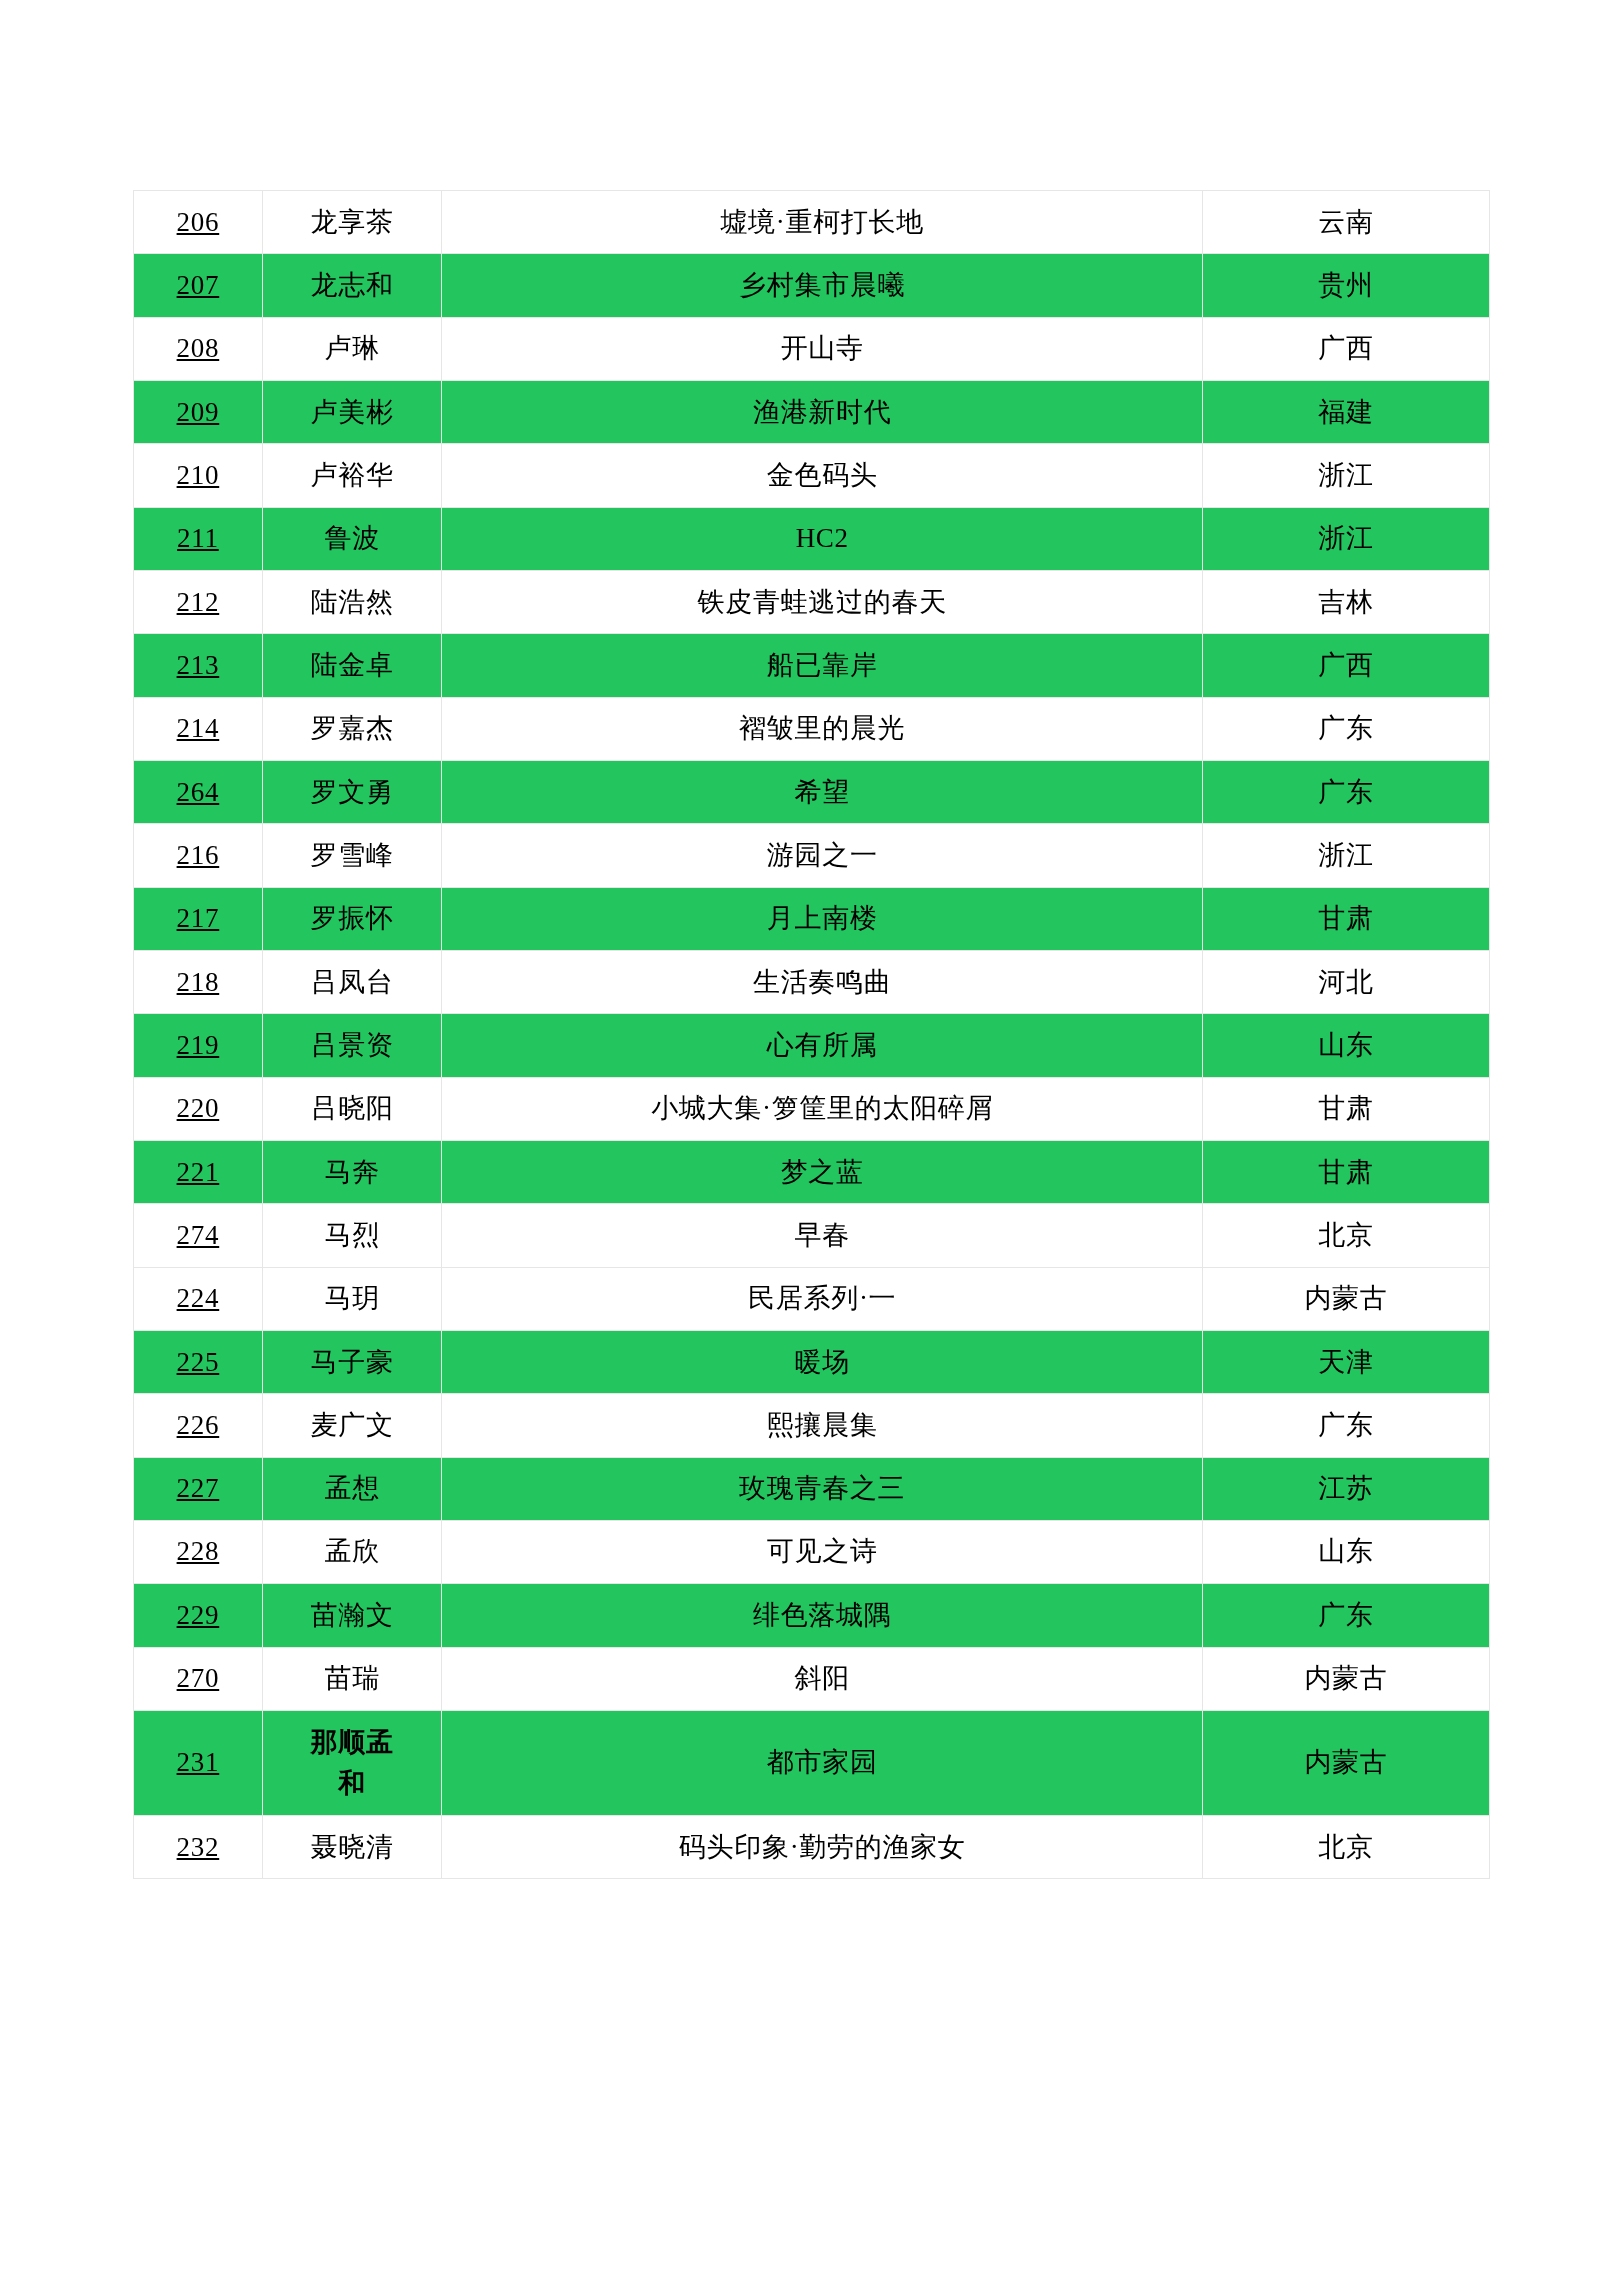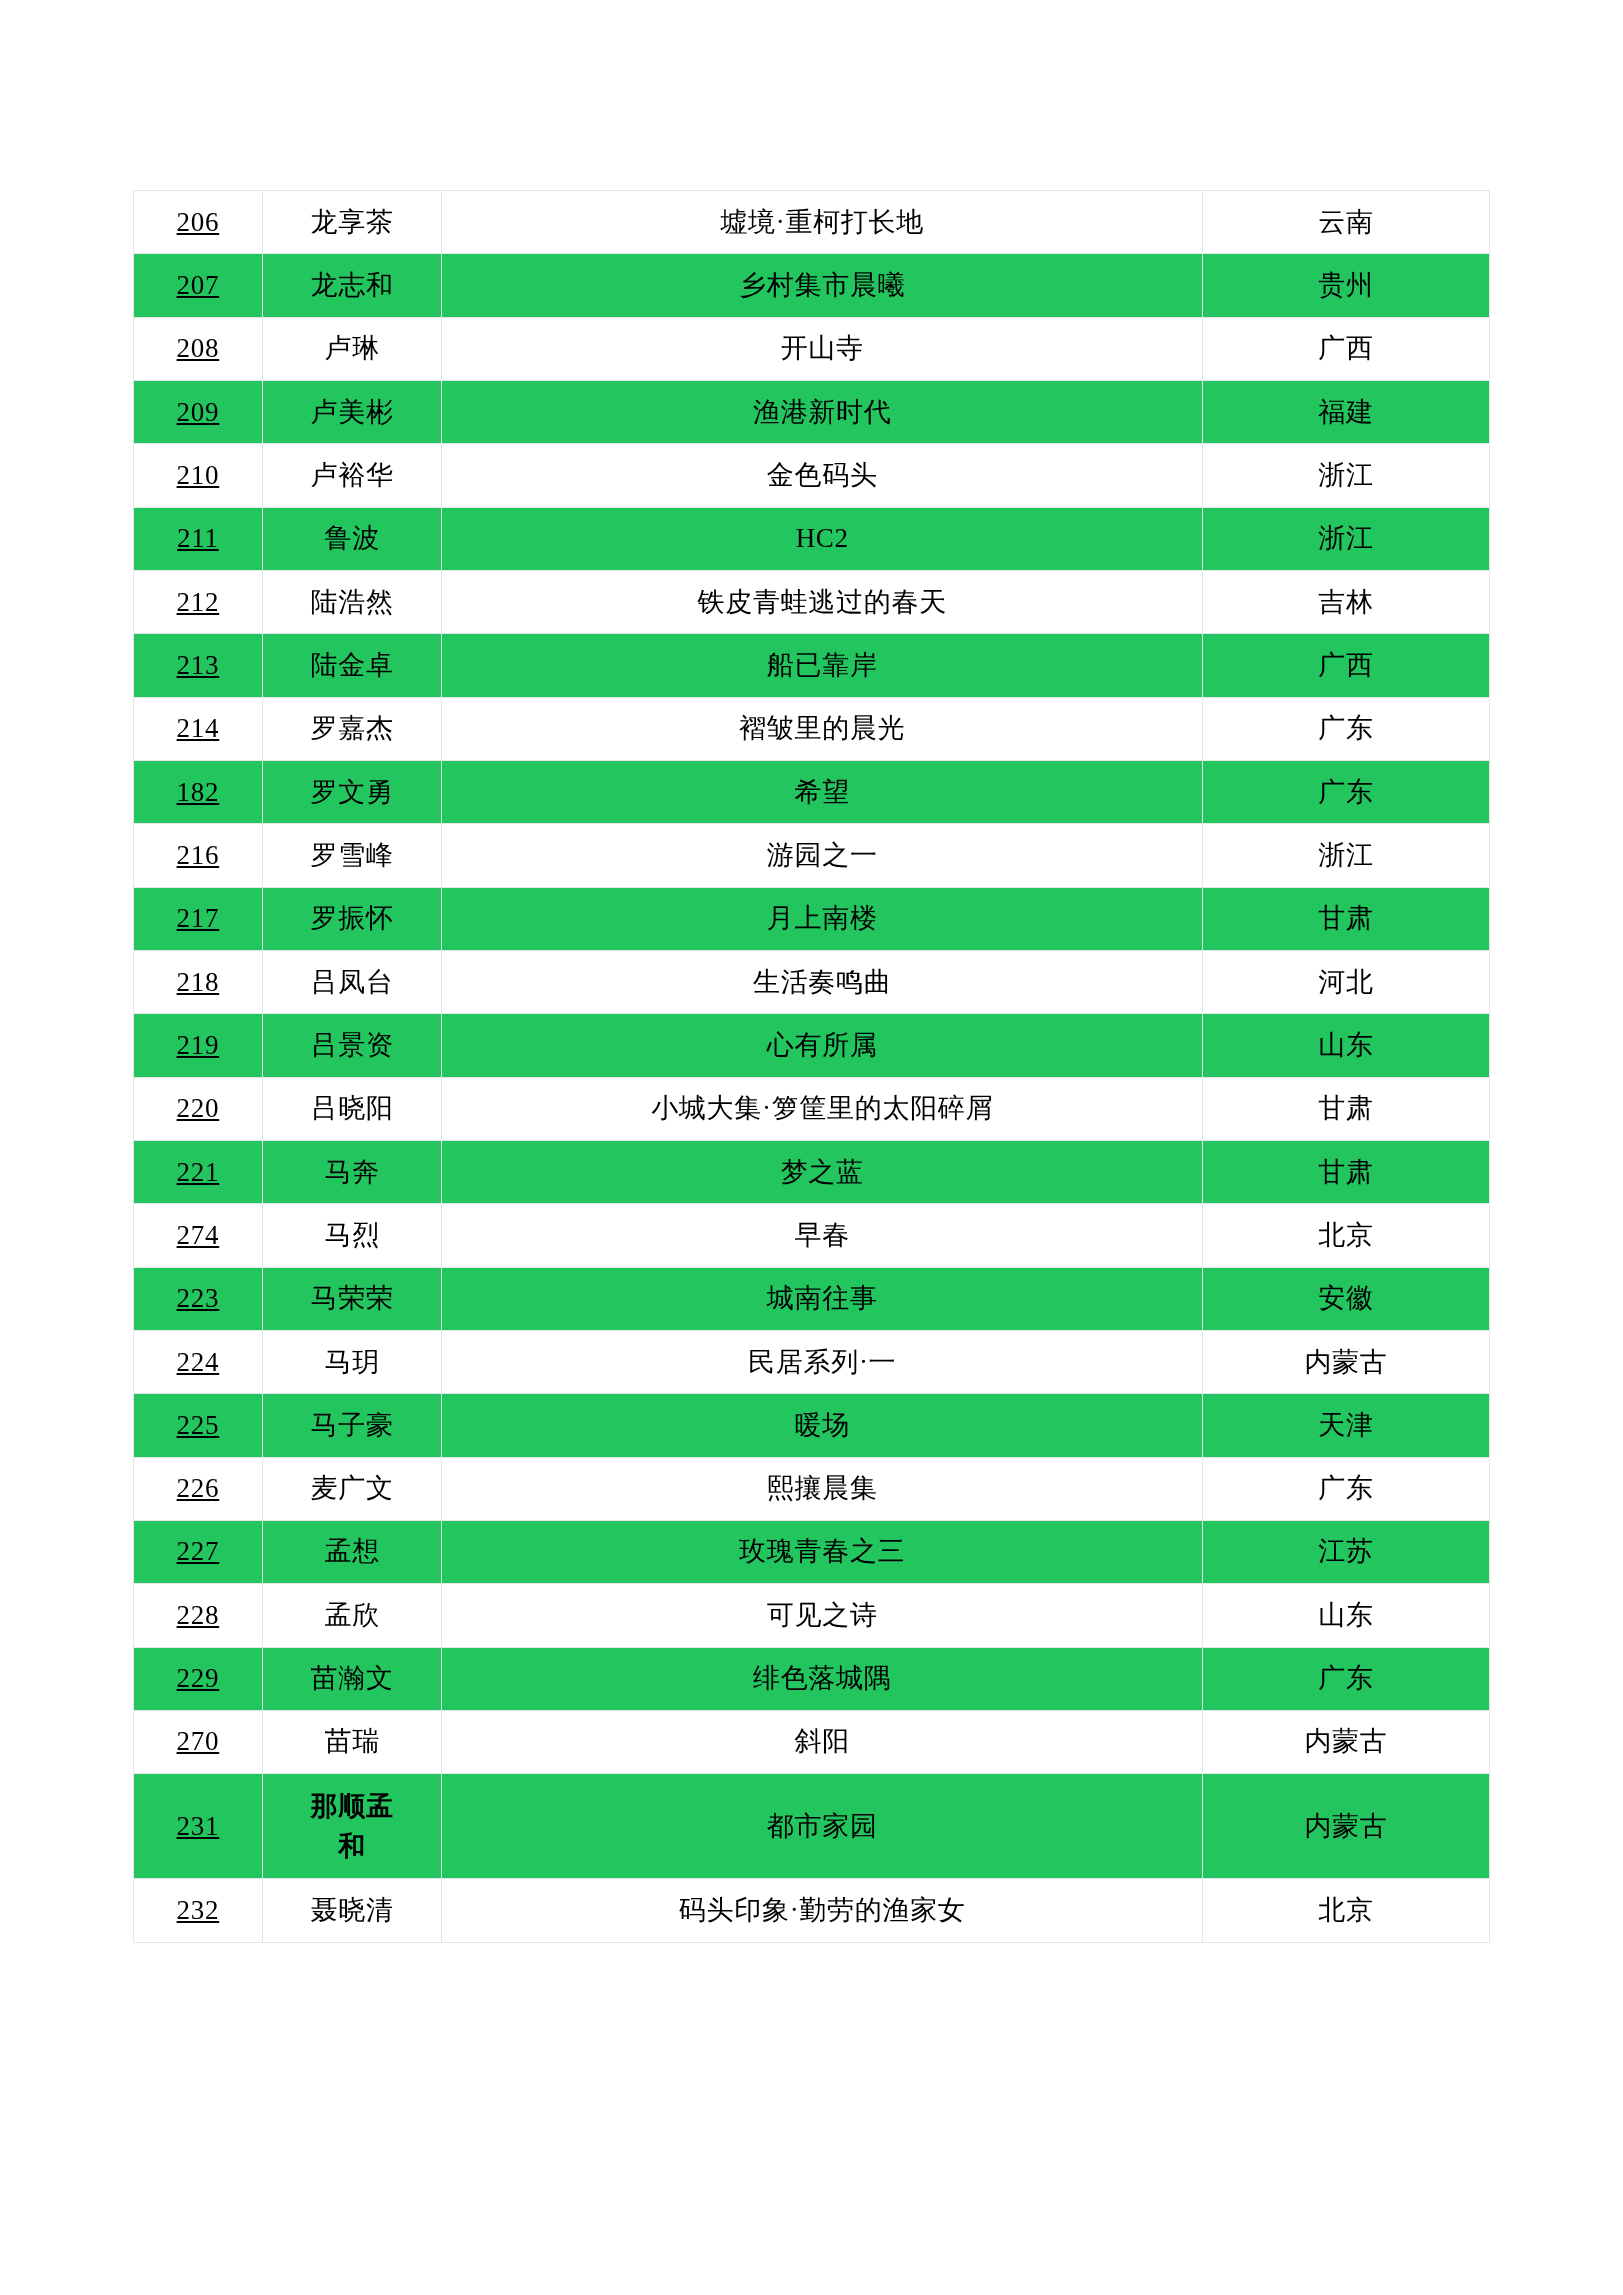--- a/index.html
+++ b/index.html
@@ -110,21 +110,21 @@
             <td class="c-title">船已靠岸</td>
             <td class="c-region">广西</td>
           </tr>
           <tr>
             <td class="c-index">214</td>
             <td class="c-name">罗嘉杰</td>
             <td class="c-title">褶皱里的晨光</td>
             <td class="c-region">广东</td>
           </tr>
           <tr class="alt">
-            <td class="c-index">182</td>
+            <td class="c-index">264</td>
             <td class="c-name">罗文勇</td>
             <td class="c-title">希望</td>
             <td class="c-region">广东</td>
           </tr>
           <tr>
             <td class="c-index">216</td>
             <td class="c-name">罗雪峰</td>
             <td class="c-title">游园之一</td>
             <td class="c-region">浙江</td>
           </tr>
@@ -156,26 +156,20 @@
             <td class="c-index">221</td>
             <td class="c-name">马奔</td>
             <td class="c-title">梦之蓝</td>
             <td class="c-region">甘肃</td>
           </tr>
           <tr>
             <td class="c-index">274</td>
             <td class="c-name">马烈</td>
             <td class="c-title">早春</td>
             <td class="c-region">北京</td>
-          </tr>
-          <tr class="alt">
-            <td class="c-index">223</td>
-            <td class="c-name">马荣荣</td>
-            <td class="c-title">城南往事</td>
-            <td class="c-region">安徽</td>
           </tr>
           <tr>
             <td class="c-index">224</td>
             <td class="c-name">马玥</td>
             <td class="c-title">民居系列·一</td>
             <td class="c-region">内蒙古</td>
           </tr>
           <tr class="alt">
             <td class="c-index">225</td>
             <td class="c-name">马子豪</td>

